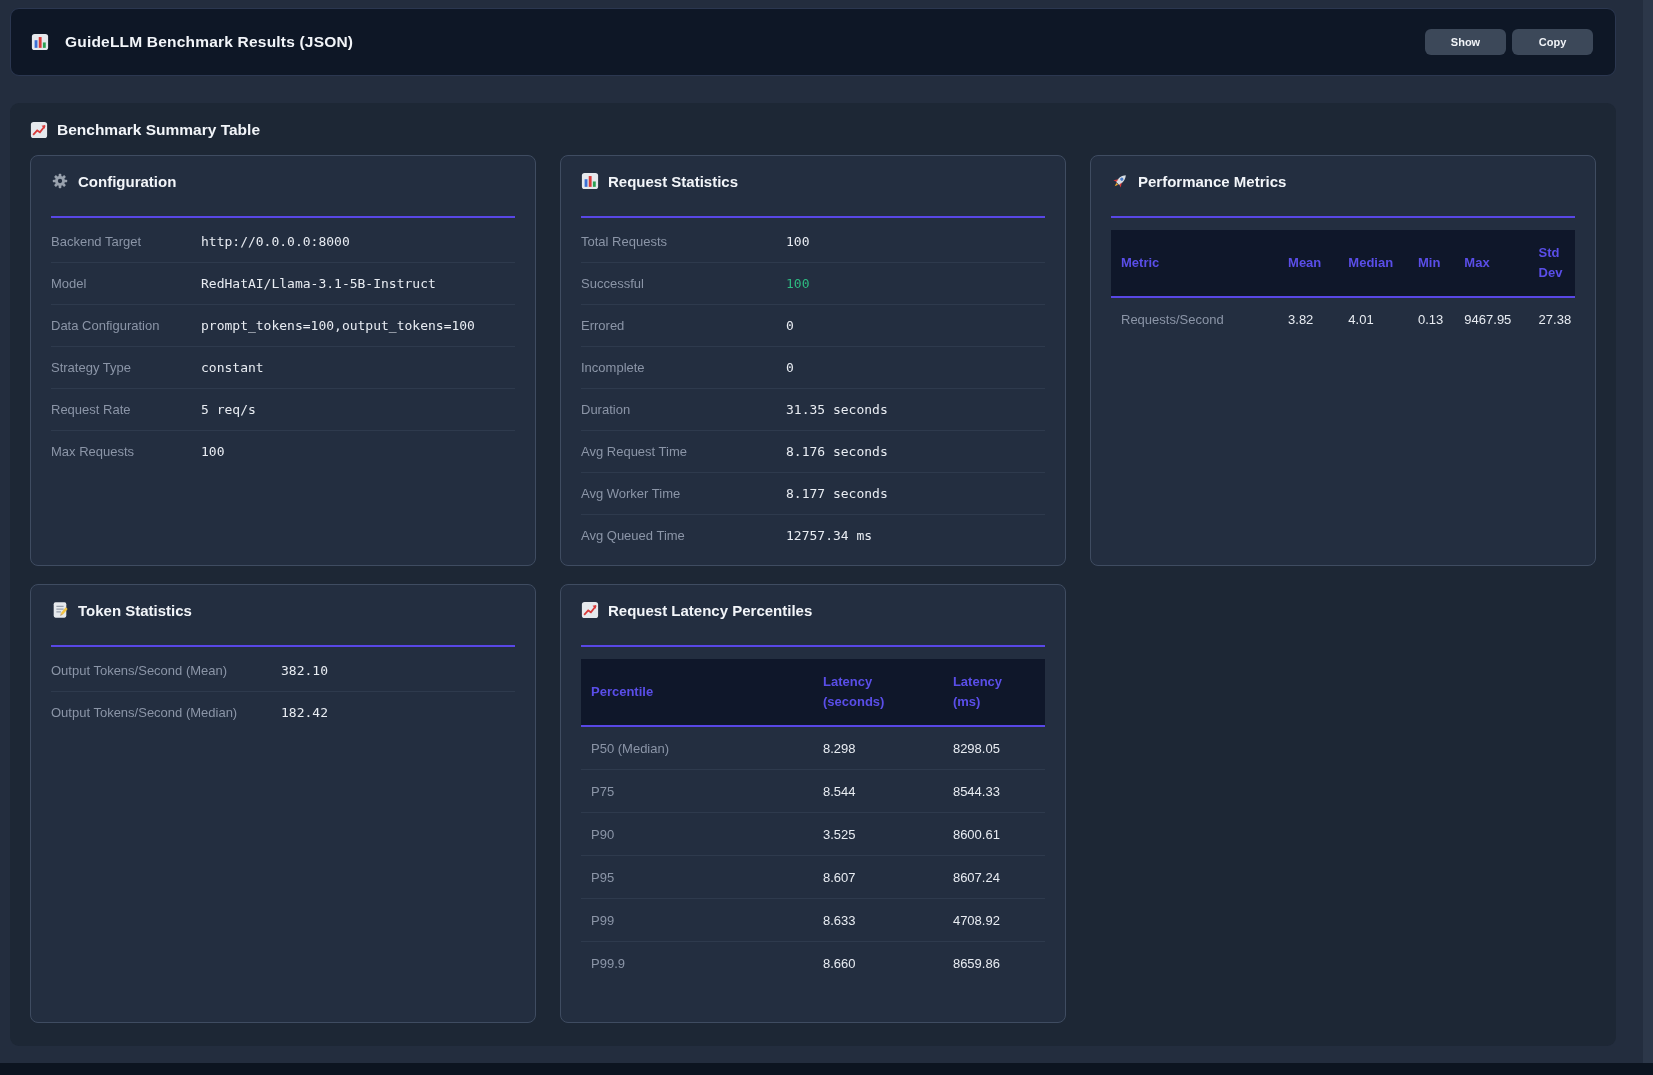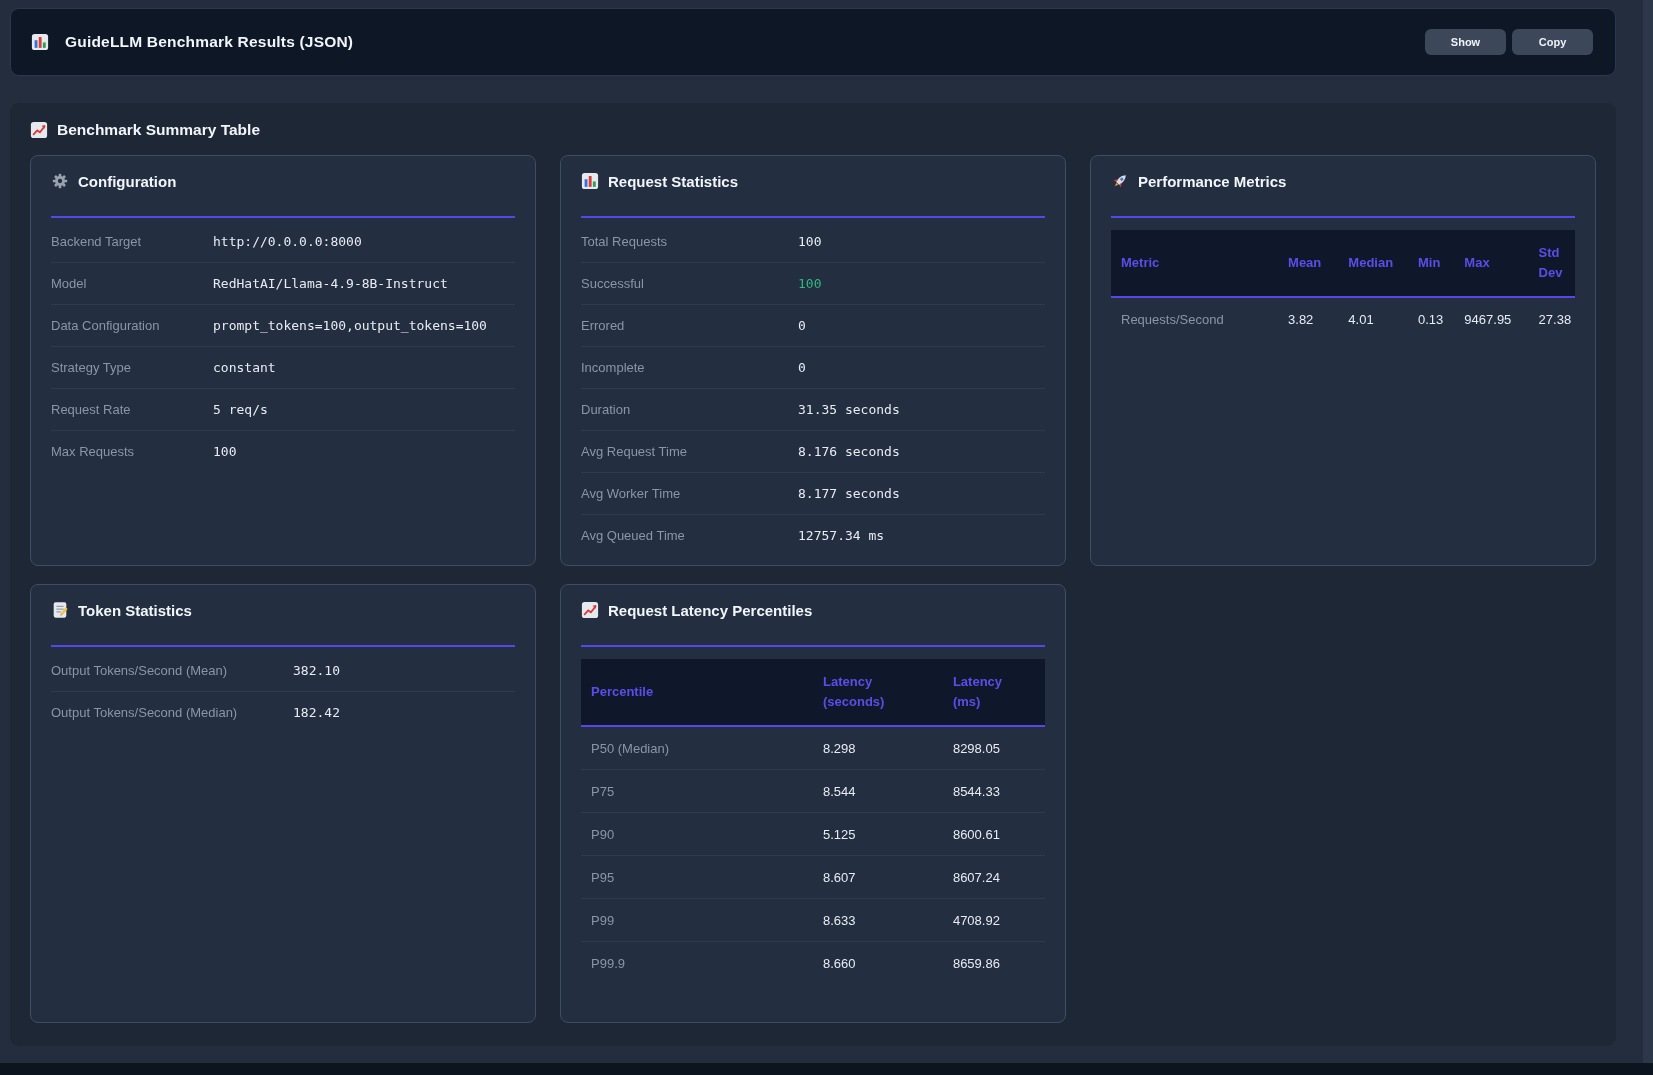--- a/index.html
+++ b/index.html
@@ -74,21 +74,21 @@
   .icon { display: inline-flex; width: 18px; height: 18px; flex: 0 0 auto; }
   .icon svg { width: 100%; height: 100%; }
   
   .kv { margin-top: 2px; }
   .kv-row { display: grid; height: 42px; align-items: center; }
   .kv-row + .kv-row { border-top: 1px solid #2e3a4d; }
   .kv-cfg .kv-row   { grid-template-columns: 150px 1fr; }
   .kv-req .kv-row   { grid-template-columns: 205px 1fr; }
   .kv-tok .kv-row   { grid-template-columns: 230px 1fr; }
   .kv-label { font-size: 13px; color: #8b95a7; }
-  .kv-value { font-family: "DejaVu Sans Mono", monospace; font-size: 13px; color: #e8ecf2; margin-left: 12px; }
+  .kv-value { font-family: "DejaVu Sans Mono", monospace; font-size: 13px; color: #e8ecf2; }
   .kv-value.green { color: #2eb980; }
   
   table { width: 100%; border-collapse: collapse; table-layout: fixed; margin-top: 12px; }
   thead tr { background: #0f172a; }
   th {
     color: #5a4ee8;
     font-size: 13px;
     font-weight: 700;
     text-align: left;
     padding: 13px 10px;
@@ -197,21 +197,21 @@
         </span>
         <h3>Configuration</h3>
       </div>
       <div class="kv kv-cfg">
         <div class="kv-row">
           <span class="kv-label">Backend Target</span>
           <span class="kv-value">http://0.0.0.0:8000</span>
         </div>
         <div class="kv-row">
           <span class="kv-label">Model</span>
-          <span class="kv-value">RedHatAI/Llama-4.9-8B-Instruct</span>
+          <span class="kv-value">RedHatAI/Llama-3.1-5B-Instruct</span>
         </div>
         <div class="kv-row">
           <span class="kv-label">Data Configuration</span>
           <span class="kv-value">prompt_tokens=100,output_tokens=100</span>
         </div>
         <div class="kv-row">
           <span class="kv-label">Strategy Type</span>
           <span class="kv-value">constant</span>
         </div>
         <div class="kv-row">
@@ -369,21 +369,21 @@
             <td class="num">8.298</td>
             <td class="num">8298.05</td>
           </tr>
           <tr>
             <td class="dim">P75</td>
             <td class="num">8.544</td>
             <td class="num">8544.33</td>
           </tr>
           <tr>
             <td class="dim">P90</td>
-            <td class="num">5.125</td>
+            <td class="num">3.525</td>
             <td class="num">8600.61</td>
           </tr>
           <tr>
             <td class="dim">P95</td>
             <td class="num">8.607</td>
             <td class="num">8607.24</td>
           </tr>
           <tr>
             <td class="dim">P99</td>
             <td class="num">8.633</td>

